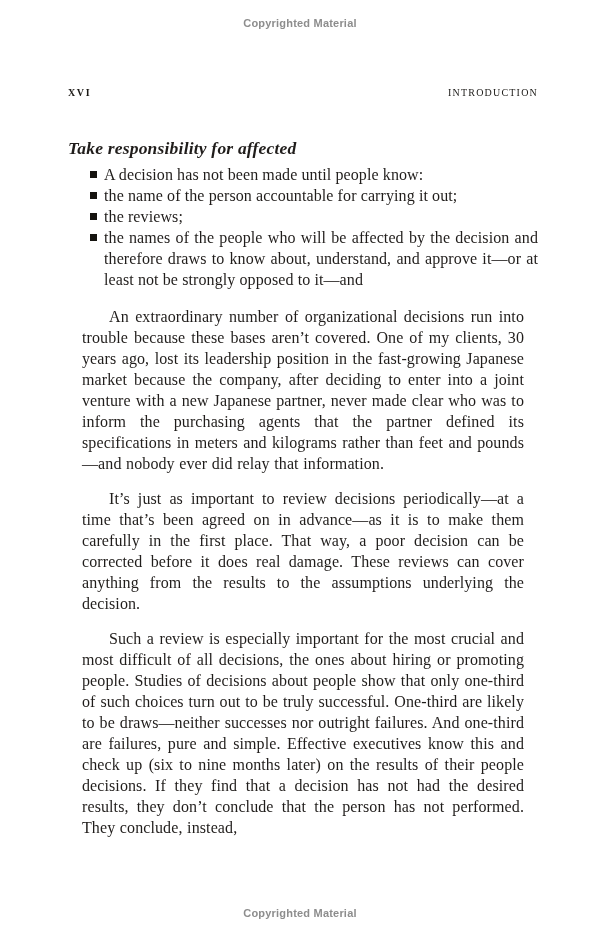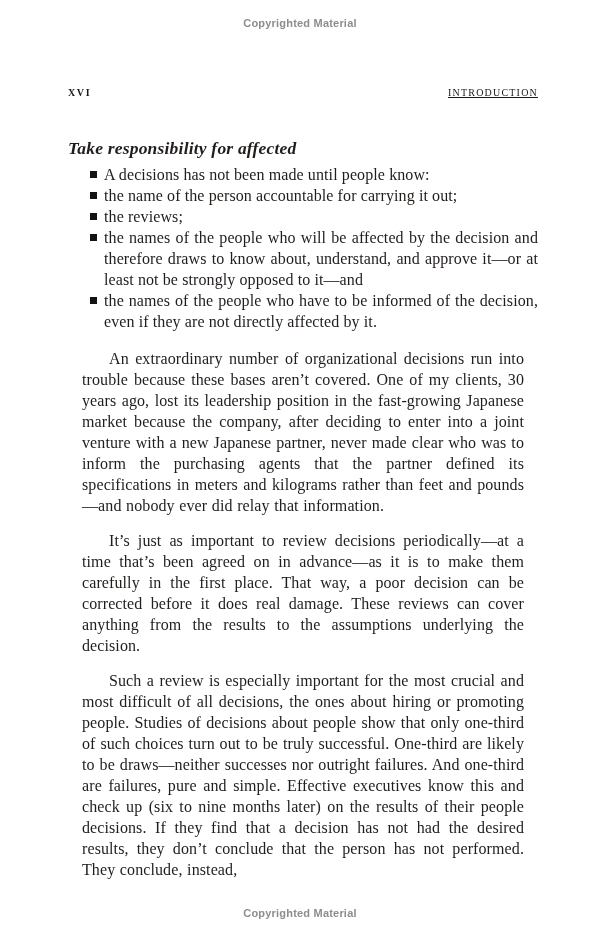--- a/index.html
+++ b/index.html
@@ -30,21 +30,21 @@
     top: 87px;
     left: 68px;
     width: 470px;
     display: flex;
     justify-content: space-between;
     align-items: flex-start;
     font-size: 10px;
     color: #1b1916;
   }
   .page-num { letter-spacing: 1.6px; font-weight: bold; }
-  .running-title { letter-spacing: 1.2px; text-decoration: underline; }
+  .running-title { letter-spacing: 1.2px; }
   .content {
     position: absolute;
     top: 137px;
     left: 68px;
     width: 470px;
     font-size: 16px;
     line-height: 21px;
   }
   .heading {
     font-size: 17.5px;
@@ -93,37 +93,33 @@
     <span class="running-title">INTRODUCTION</span>
   </div>
 
   <div class="content">
 
     <h2 class="heading">Take responsibility for affected</h2>
 
     <ul class="bullet-list">
       <li class="bullet-item">
         <span class="bullet"></span>
-        <span class="bullet-text">A decisions has not been made until people know:</span>
+        <span class="bullet-text">A decision has not been made until people know:</span>
       </li>
       <li class="bullet-item">
         <span class="bullet"></span>
         <span class="bullet-text">the name of the person accountable for carrying it out;</span>
       </li>
       <li class="bullet-item">
         <span class="bullet"></span>
         <span class="bullet-text">the reviews;</span>
       </li>
       <li class="bullet-item">
         <span class="bullet"></span>
         <span class="bullet-text">the names of the people who will be affected by the decision and therefore draws to know about, understand, and approve it—or at least not be strongly opposed to it—and</span>
-      </li>
-      <li class="bullet-item">
-        <span class="bullet"></span>
-        <span class="bullet-text">the names of the people who have to be informed of the decision, even if they are not directly affected by it.</span>
       </li>
     </ul>
 
     <p class="para first">An extraordinary number of organizational decisions run into trouble because these bases aren’t covered. One of my clients, 30 years ago, lost its leadership position in the fast-growing Japanese market because the company, after deciding to enter into a joint venture with a new Japanese partner, never made clear who was to inform the purchasing agents that the partner defined its specifications in meters and kilograms rather than feet and pounds—and nobody ever did relay that information.</p>
     <p class="para">It’s just as important to review decisions periodically—at a time that’s been agreed on in advance—as it is to make them carefully in the first place. That way, a poor decision can be corrected before it does real damage. These reviews can cover anything from the results to the assumptions underlying the decision.</p>
     <p class="para">Such a review is especially important for the most crucial and most difficult of all decisions, the ones about hiring or promoting people. Studies of decisions about people show that only one-third of such choices turn out to be truly successful. One-third are likely to be draws—neither successes nor outright failures. And one-third are failures, pure and simple. Effective executives know this and check up (six to nine months later) on the results of their people decisions. If they find that a decision has not had the desired results, they don’t conclude that the person has not performed. They conclude, instead,</p>
 
   </div>
 
   <div class="watermark bottom">Copyrighted Material</div>

